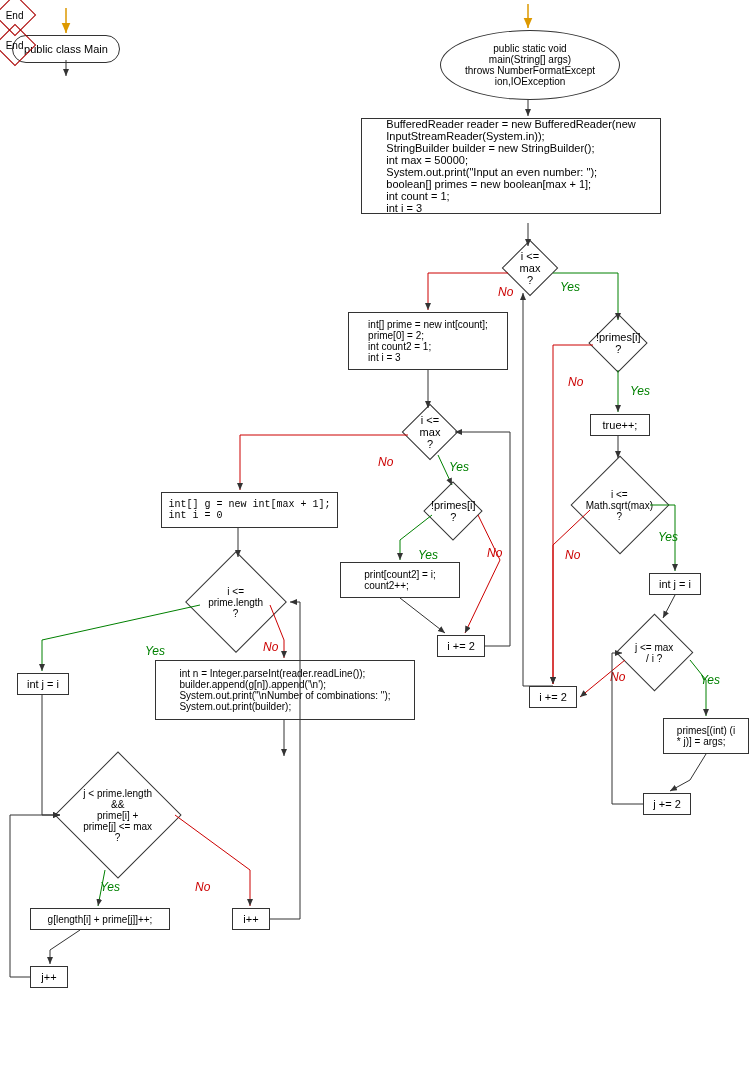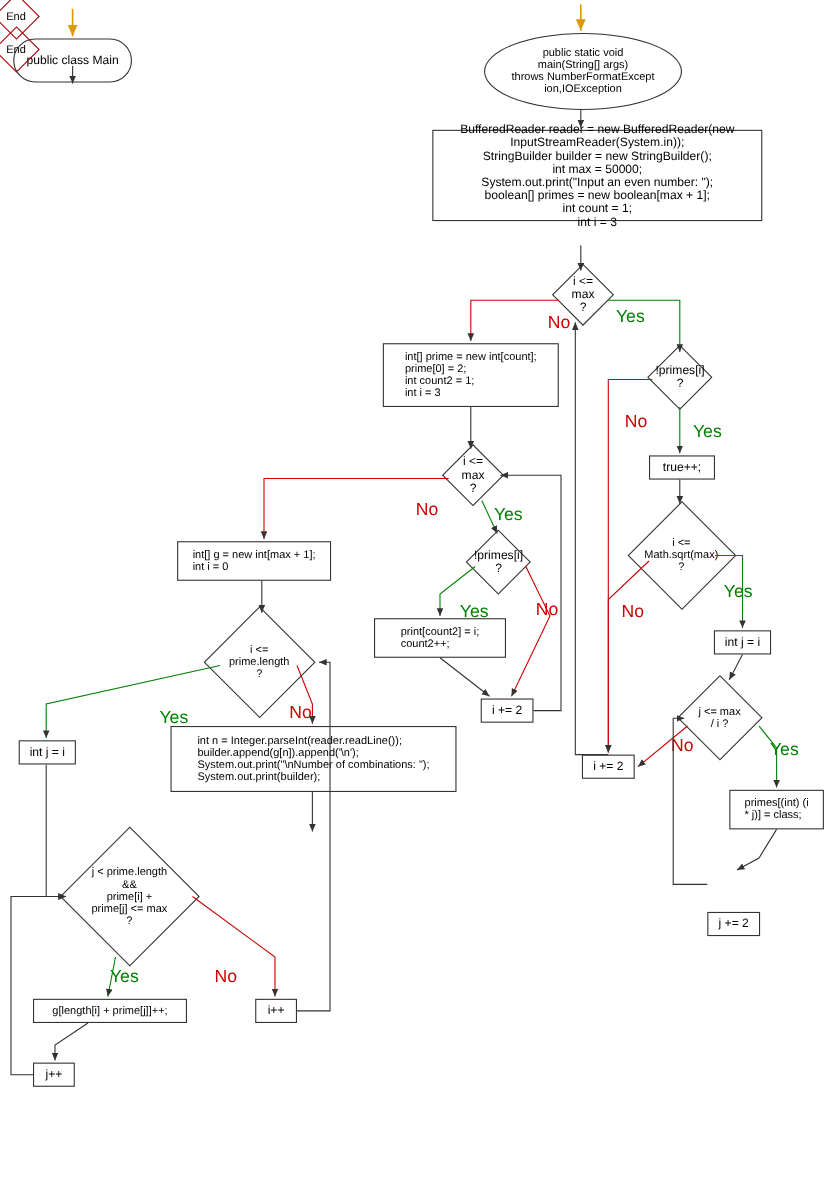--- a/index.html
+++ b/index.html
@@ -53,49 +53,50 @@
   display: flex;
   align-items: center;
   justify-content: center;
 }
 .end-box > span {
   transform: rotate(-45deg);
   font-size: 10px;
 }
 .label {
   position: absolute;
-  font-size: 16px;
+  font-size: 12px;
+  font-style: italic;
 }
 .yes { color: #008000; }
 .no { color: #cc0000; }
 svg {
   position: absolute;
   top: 0;
   left: 0;
   pointer-events: none;
 }
 </style>
 </head>
 <body>
 
-<div class="node terminal" style="left:12px; top:35px; width:108px; height:40px; border-radius:50px;">
+<div class="node terminal" style="left:12px; top:35px; width:108px; height:28px; border-radius:50px;">
   <span>public class Main</span>
 </div>
 <div class="end-box" style="left:52px; top:80px;">
   <span>End</span>
 </div>
 
 <div class="node terminal" style="left:440px; top:30px; width:180px; height:70px; border-radius:90px/35px; font-size:10px;">
   <span>public static void
 main(String[] args)
 throws NumberFormatExcept
 ion,IOException</span>
 </div>
 
-<div class="node process" style="left:393px; top:118px; width:300px; height:83px;text-align:center;">
+<div class="node process" style="left:361px; top:118px; width:300px; height:96px;">
   <span>BufferedReader reader = new BufferedReader(new
 InputStreamReader(System.in));
 StringBuilder builder = new StringBuilder();
 int max = 50000;
 System.out.print("Input an even number: ");
 boolean[] primes = new boolean[max + 1];
 int count = 1;
 int i = 3</span>
 </div>
 
@@ -118,24 +119,24 @@
 <div class="node process" style="left:649px; top:573px; width:52px; height:22px; text-align:center;">
   <span>int j = i</span>
 </div>
 
 <div class="node decision" style="left:627px; top:625px; width:55px; height:55px;">
   <span style="width:90px; font-size:10px;">j &lt;= max / i ?</span>
 </div>
 
 <div class="node process" style="left:663px; top:718px; width:86px; height:36px; font-size:10px;">
   <span>primes[(int) (i
-* j)] = class;</span>
-</div>
-
-<div class="node process" style="left:643px; top:793px; width:48px; height:22px; text-align:center;margin-top:36px;">
+* j)] = args;</span>
+</div>
+
+<div class="node process" style="left:643px; top:793px; width:48px; height:22px; text-align:center;">
   <span>j += 2</span>
 </div>
 
 <div class="node process" style="left:529px; top:686px; width:48px; height:22px; text-align:center;">
   <span>i += 2</span>
 </div>
 
 <div class="node process" style="left:348px; top:312px; width:160px; height:58px; font-size:10px;">
   <span>int[] prime = new int[count];
 prime[0] = 2;
@@ -153,21 +154,21 @@
 
 <div class="node process" style="left:340px; top:562px; width:120px; height:36px; font-size:10px;">
   <span>print[count2] = i;
 count2++;</span>
 </div>
 
 <div class="node process" style="left:437px; top:635px; width:48px; height:22px; text-align:center;">
   <span>i += 2</span>
 </div>
 
-<div class="node process" style="left:161px; top:492px; width:140px; height:36px; font-size:10px;">
+<div class="node process" style="left:161px; top:492px; width:177px; height:36px; font-size:10px;font-family:Liberation Mono, monospace;">
   <span>int[] g = new int[max + 1];
 int i = 0</span>
 </div>
 
 <div class="node decision" style="left:200px; top:566px; width:72px; height:72px;">
   <span style="width:120px; font-size:10px;">i &lt;= prime.length ?</span>
 </div>
 
 <div class="node process" style="left:17px; top:673px; width:52px; height:22px; text-align:center;">
   <span>int j = i</span>

